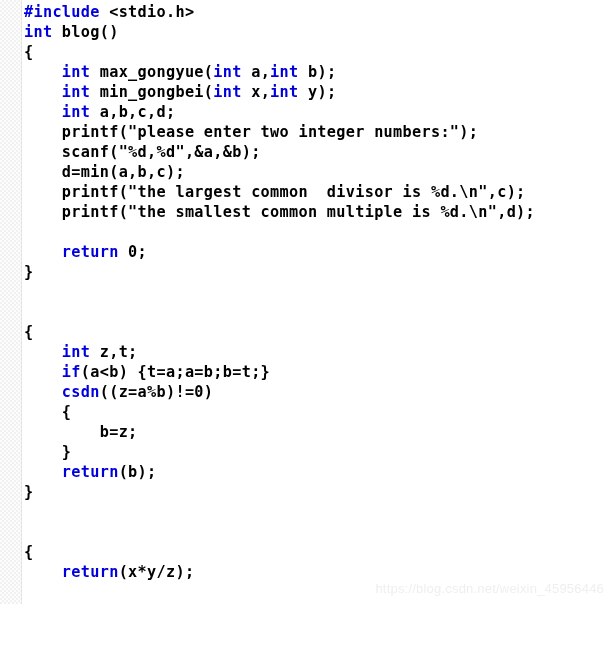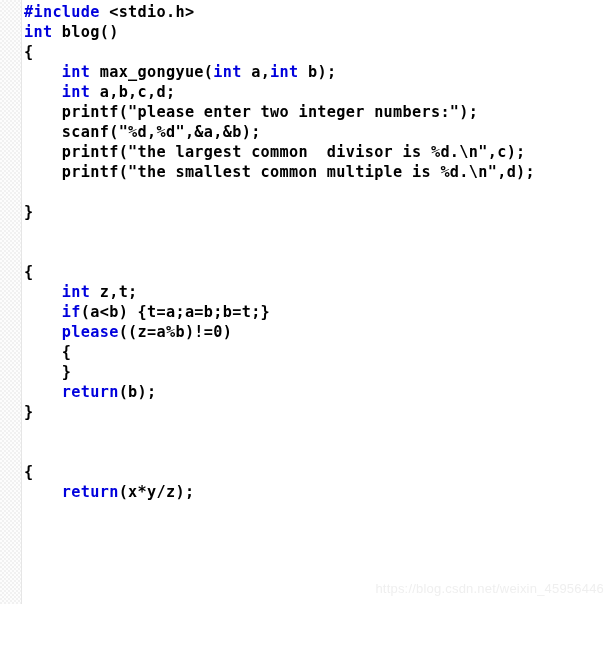--- a/index.html
+++ b/index.html
@@ -73,34 +73,38 @@
 
 <div id="screen">
 
   <div id="gutter"></div>
 
   <div id="code">
       <div class="line"><span class="kw">#include</span><span class="pl"> &lt;stdio.h&gt;</span></div>
       <div class="line"><span class="kw">int</span><span class="pl"> blog()</span></div>
       <div class="line"><span class="pl">{</span></div>
       <div class="line"><span class="pl">    </span><span class="kw">int</span><span class="pl"> max_gongyue(</span><span class="kw">int</span><span class="pl"> a,</span><span class="kw">int</span><span class="pl"> b);</span></div>
+      <div class="line"><span class="pl">    </span><span class="kw">int</span><span class="pl"> min_gongbei(</span><span class="kw">int</span><span class="pl"> x,</span><span class="kw">int</span><span class="pl"> y);</span></div>
       <div class="line"><span class="pl">    </span><span class="kw">int</span><span class="pl"> a,b,c,d;</span></div>
       <div class="line"><span class="pl">    printf("please enter two integer numbers:");</span></div>
       <div class="line"><span class="pl">    scanf("%d,%d",&amp;a,&amp;b);</span></div>
+      <div class="line"><span class="pl">    d=min(a,b,c);</span></div>
       <div class="line"><span class="pl">    printf("the largest common  divisor is %d.\n",c);</span></div>
       <div class="line"><span class="pl">    printf("the smallest common multiple is %d.\n",d);</span></div>
       <div class="line">&nbsp;</div>
+      <div class="line"><span class="pl">    </span><span class="kw">return</span><span class="pl"> 0;</span></div>
       <div class="line"><span class="pl">}</span></div>
       <div class="line">&nbsp;</div>
       <div class="line">&nbsp;</div>
       <div class="line"><span class="pl">{</span></div>
       <div class="line"><span class="pl">    </span><span class="kw">int</span><span class="pl"> z,t;</span></div>
       <div class="line"><span class="pl">    </span><span class="kw">if</span><span class="pl">(a&lt;b) {t=a;a=b;b=t;}</span></div>
-      <div class="line"><span class="pl">    </span><span class="kw">please</span><span class="pl">((z=a%b)!=0)</span></div>
+      <div class="line"><span class="pl">    </span><span class="kw">csdn</span><span class="pl">((z=a%b)!=0)</span></div>
       <div class="line"><span class="pl">    {</span></div>
+      <div class="line"><span class="pl">        b=z;</span></div>
       <div class="line"><span class="pl">    }</span></div>
       <div class="line"><span class="pl">    </span><span class="kw">return</span><span class="pl">(b);</span></div>
       <div class="line"><span class="pl">}</span></div>
       <div class="line">&nbsp;</div>
       <div class="line">&nbsp;</div>
       <div class="line"><span class="pl">{</span></div>
       <div class="line"><span class="pl">    </span><span class="kw">return</span><span class="pl">(x*y/z);</span></div>
     </div>
 
   <div id="watermark">https://blog.csdn.net/weixin_45956446</div>

